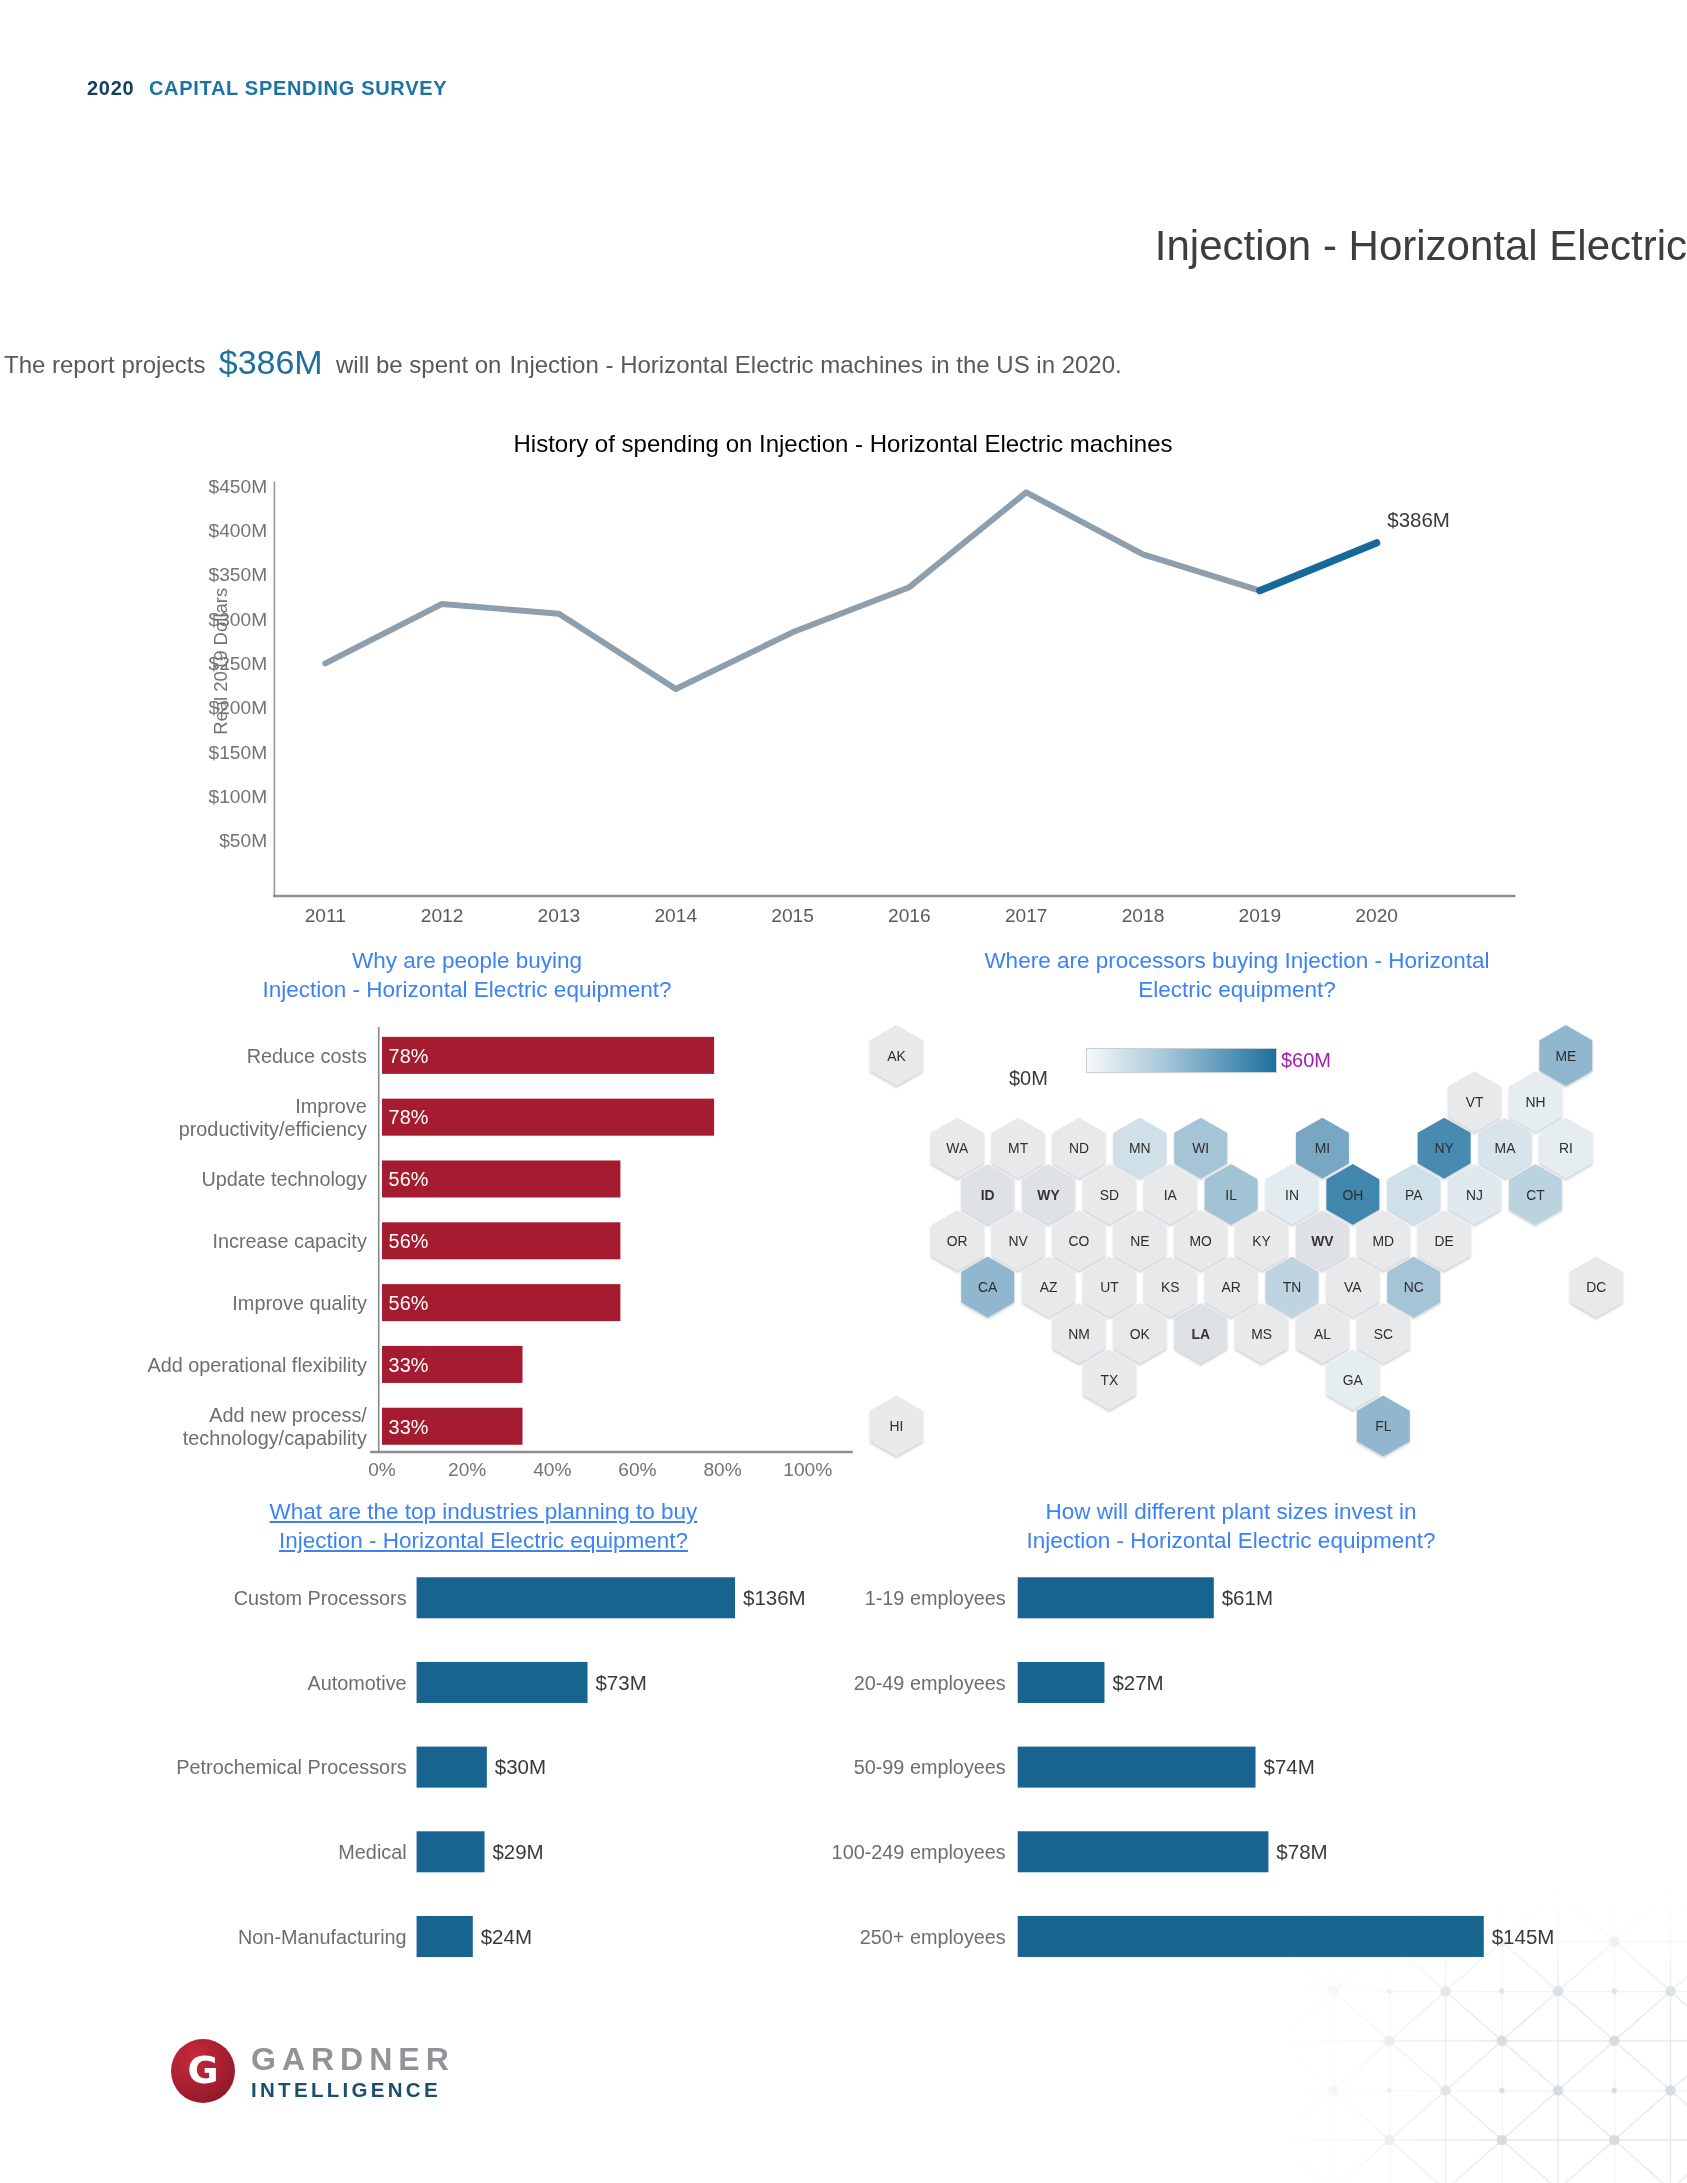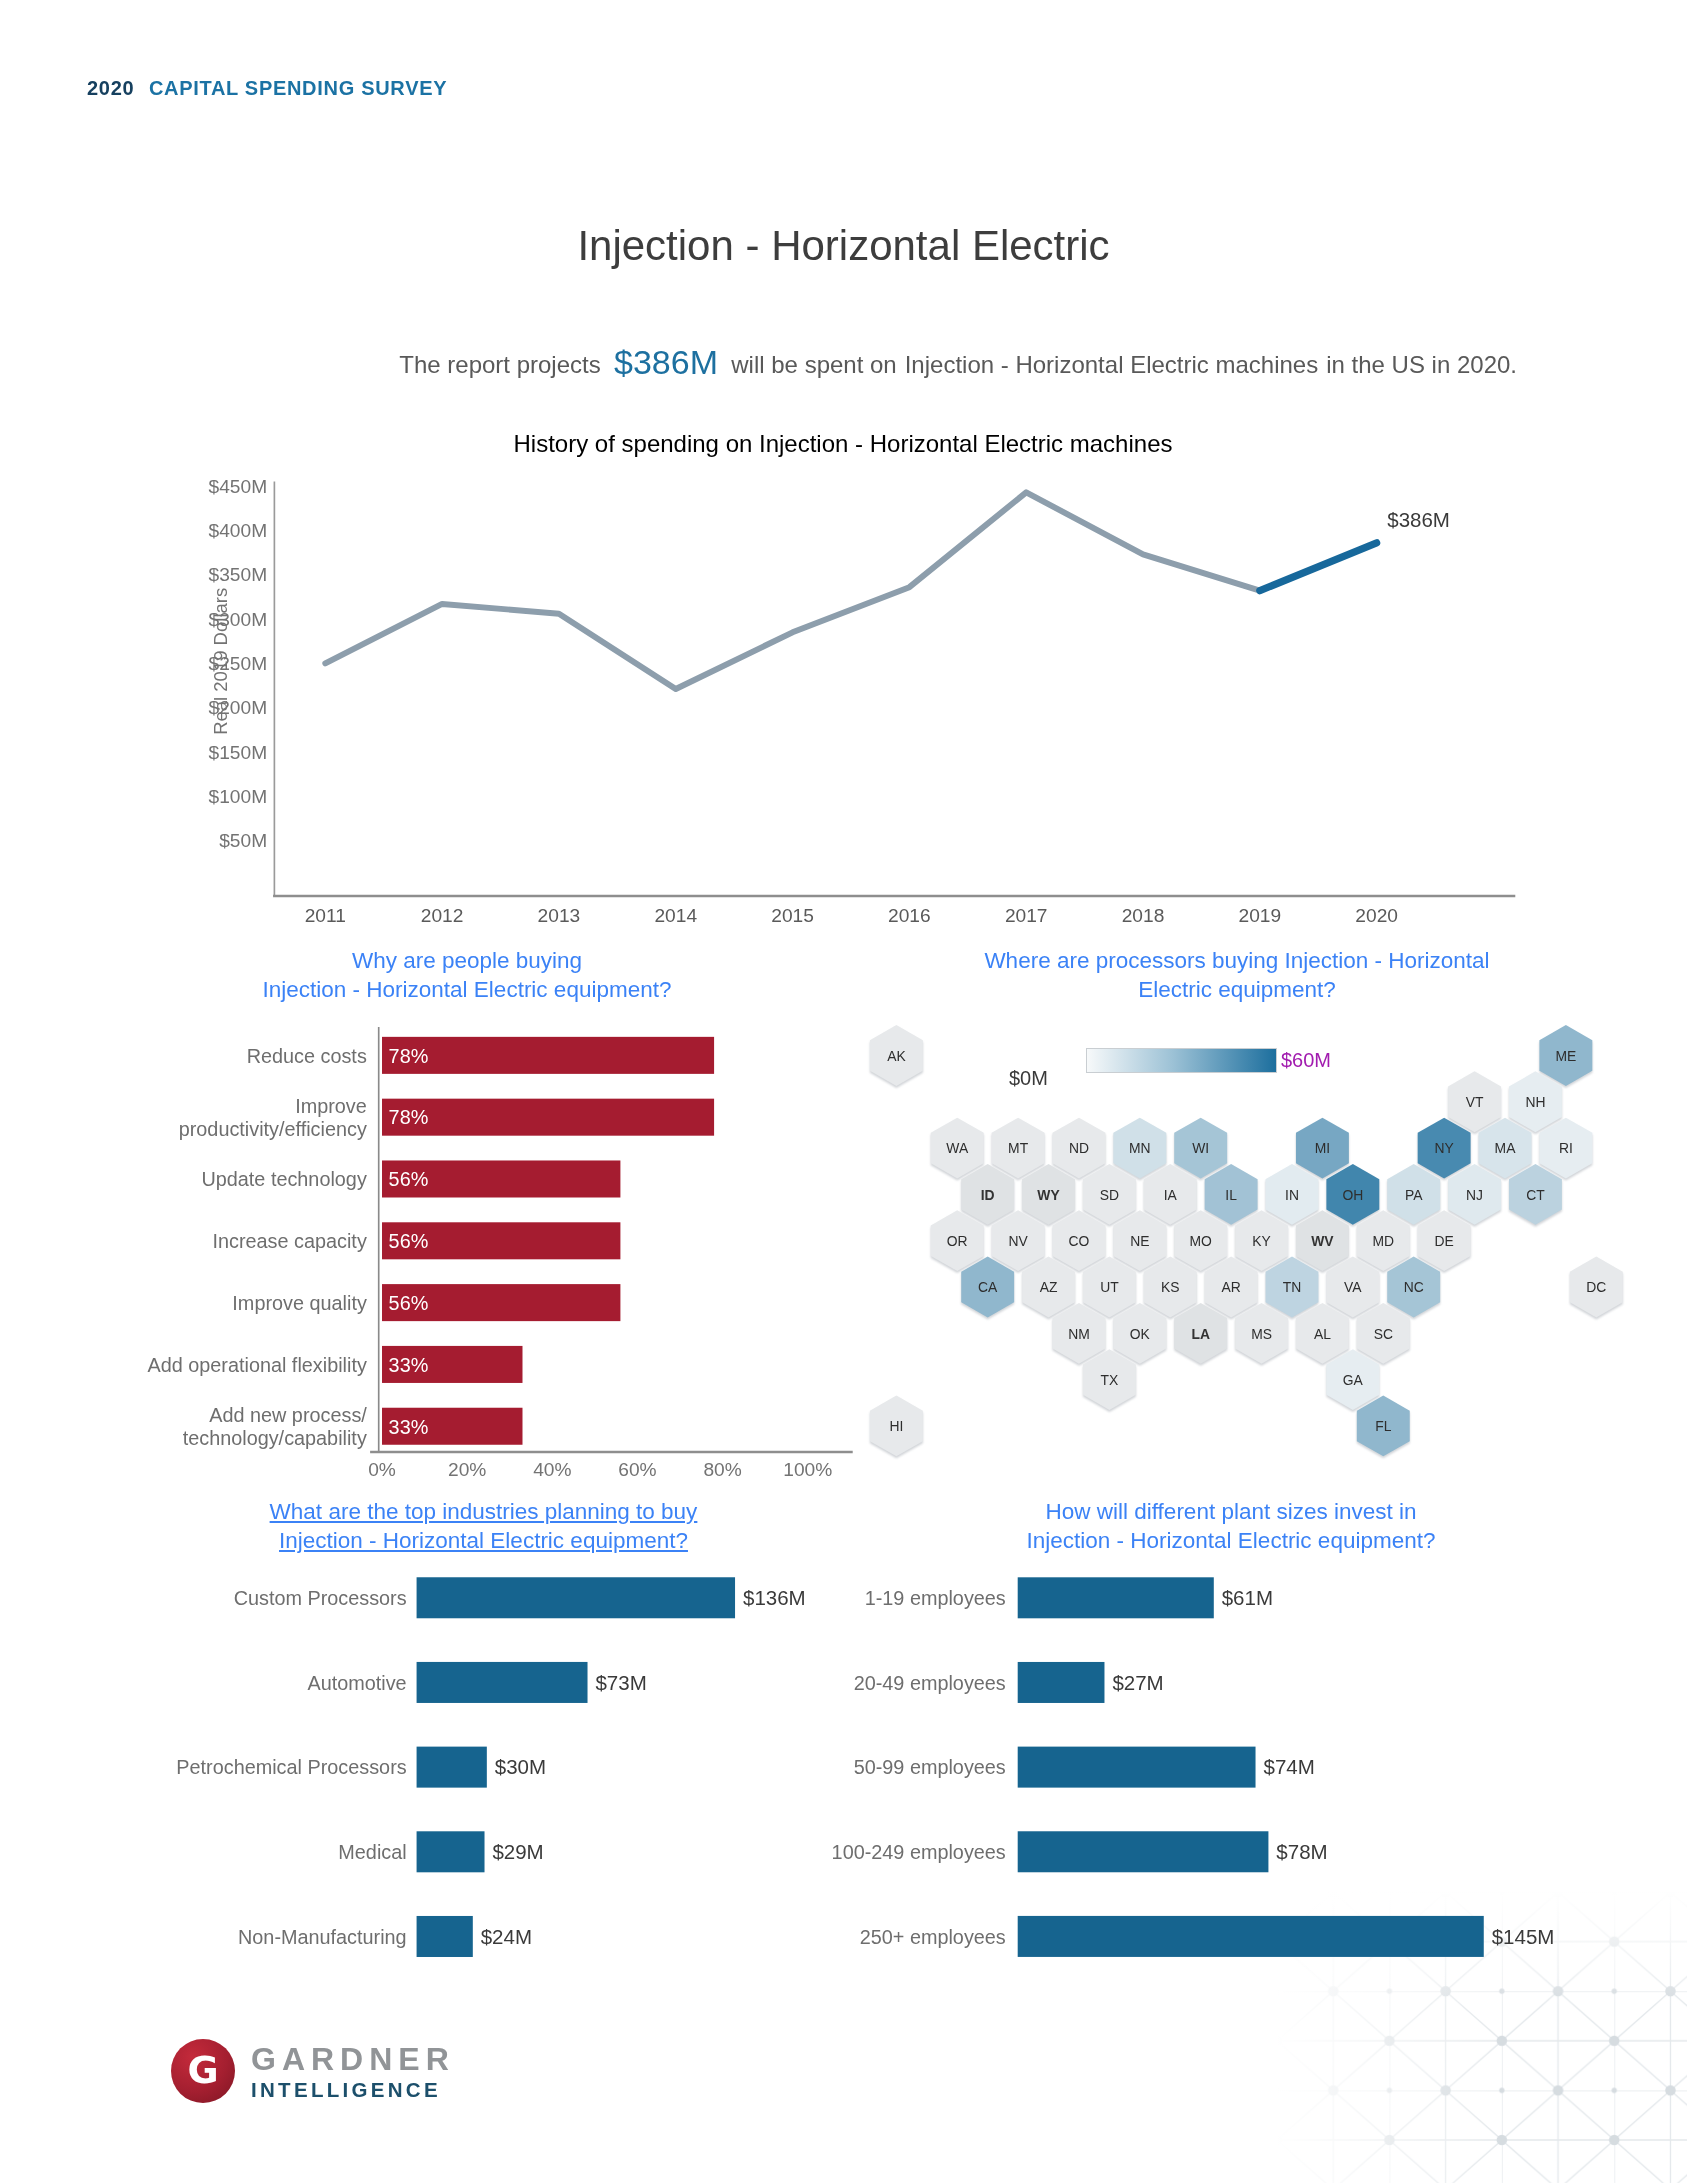--- a/index.html
+++ b/index.html
@@ -6,22 +6,22 @@
   body{
     width:1687px;height:2183px;position:relative;background:#ffffff;
     font-family:"Liberation Sans",sans-serif;color:#3c3c3c;overflow:hidden;
   }
   .abs{position:absolute;}
   
   .header{left:87px;top:77px;font-size:20px;font-weight:bold;letter-spacing:0.7px;}
   .header .yr{color:#16405f;margin-right:14.6px;}
   .header .hd{color:#1b72a4;}
   
-  .page-title{left:0;top:222px;width:1687px;text-align:center;font-size:42px;color:#3d3d3d;}
-  .subtitle{left:0;top:343px;width:1521px;text-align:right;font-size:24px;color:#595959;}
+  .page-title{left:0;top:222px;width:1687px;text-align:right;font-size:42px;color:#3d3d3d;}
+  .subtitle{left:0;top:343px;width:1521px;text-align:left;font-size:24px;color:#595959;}
   .subtitle .amt{font-size:34px;color:#1d70a0;margin:0 9.3px;vertical-align:-1.3px;}
   .subtitle .seg{margin:0 4px;}
   
   .chart-title{white-space:pre-line;text-align:center;color:#3b82f6;}
   .lc-title{left:198px;top:430px;width:1290px;font-size:24px;color:#000000;}
   .q-title{font-size:22.5px;line-height:29px;}
   .reasons-title{left:136px;top:946px;width:662px;}
   .map-title{left:863px;top:946px;width:748px;}
   .industries-title{left:136px;top:1497px;width:695px;text-decoration:underline;}
   .plants-title{left:867px;top:1497px;width:728px;}

